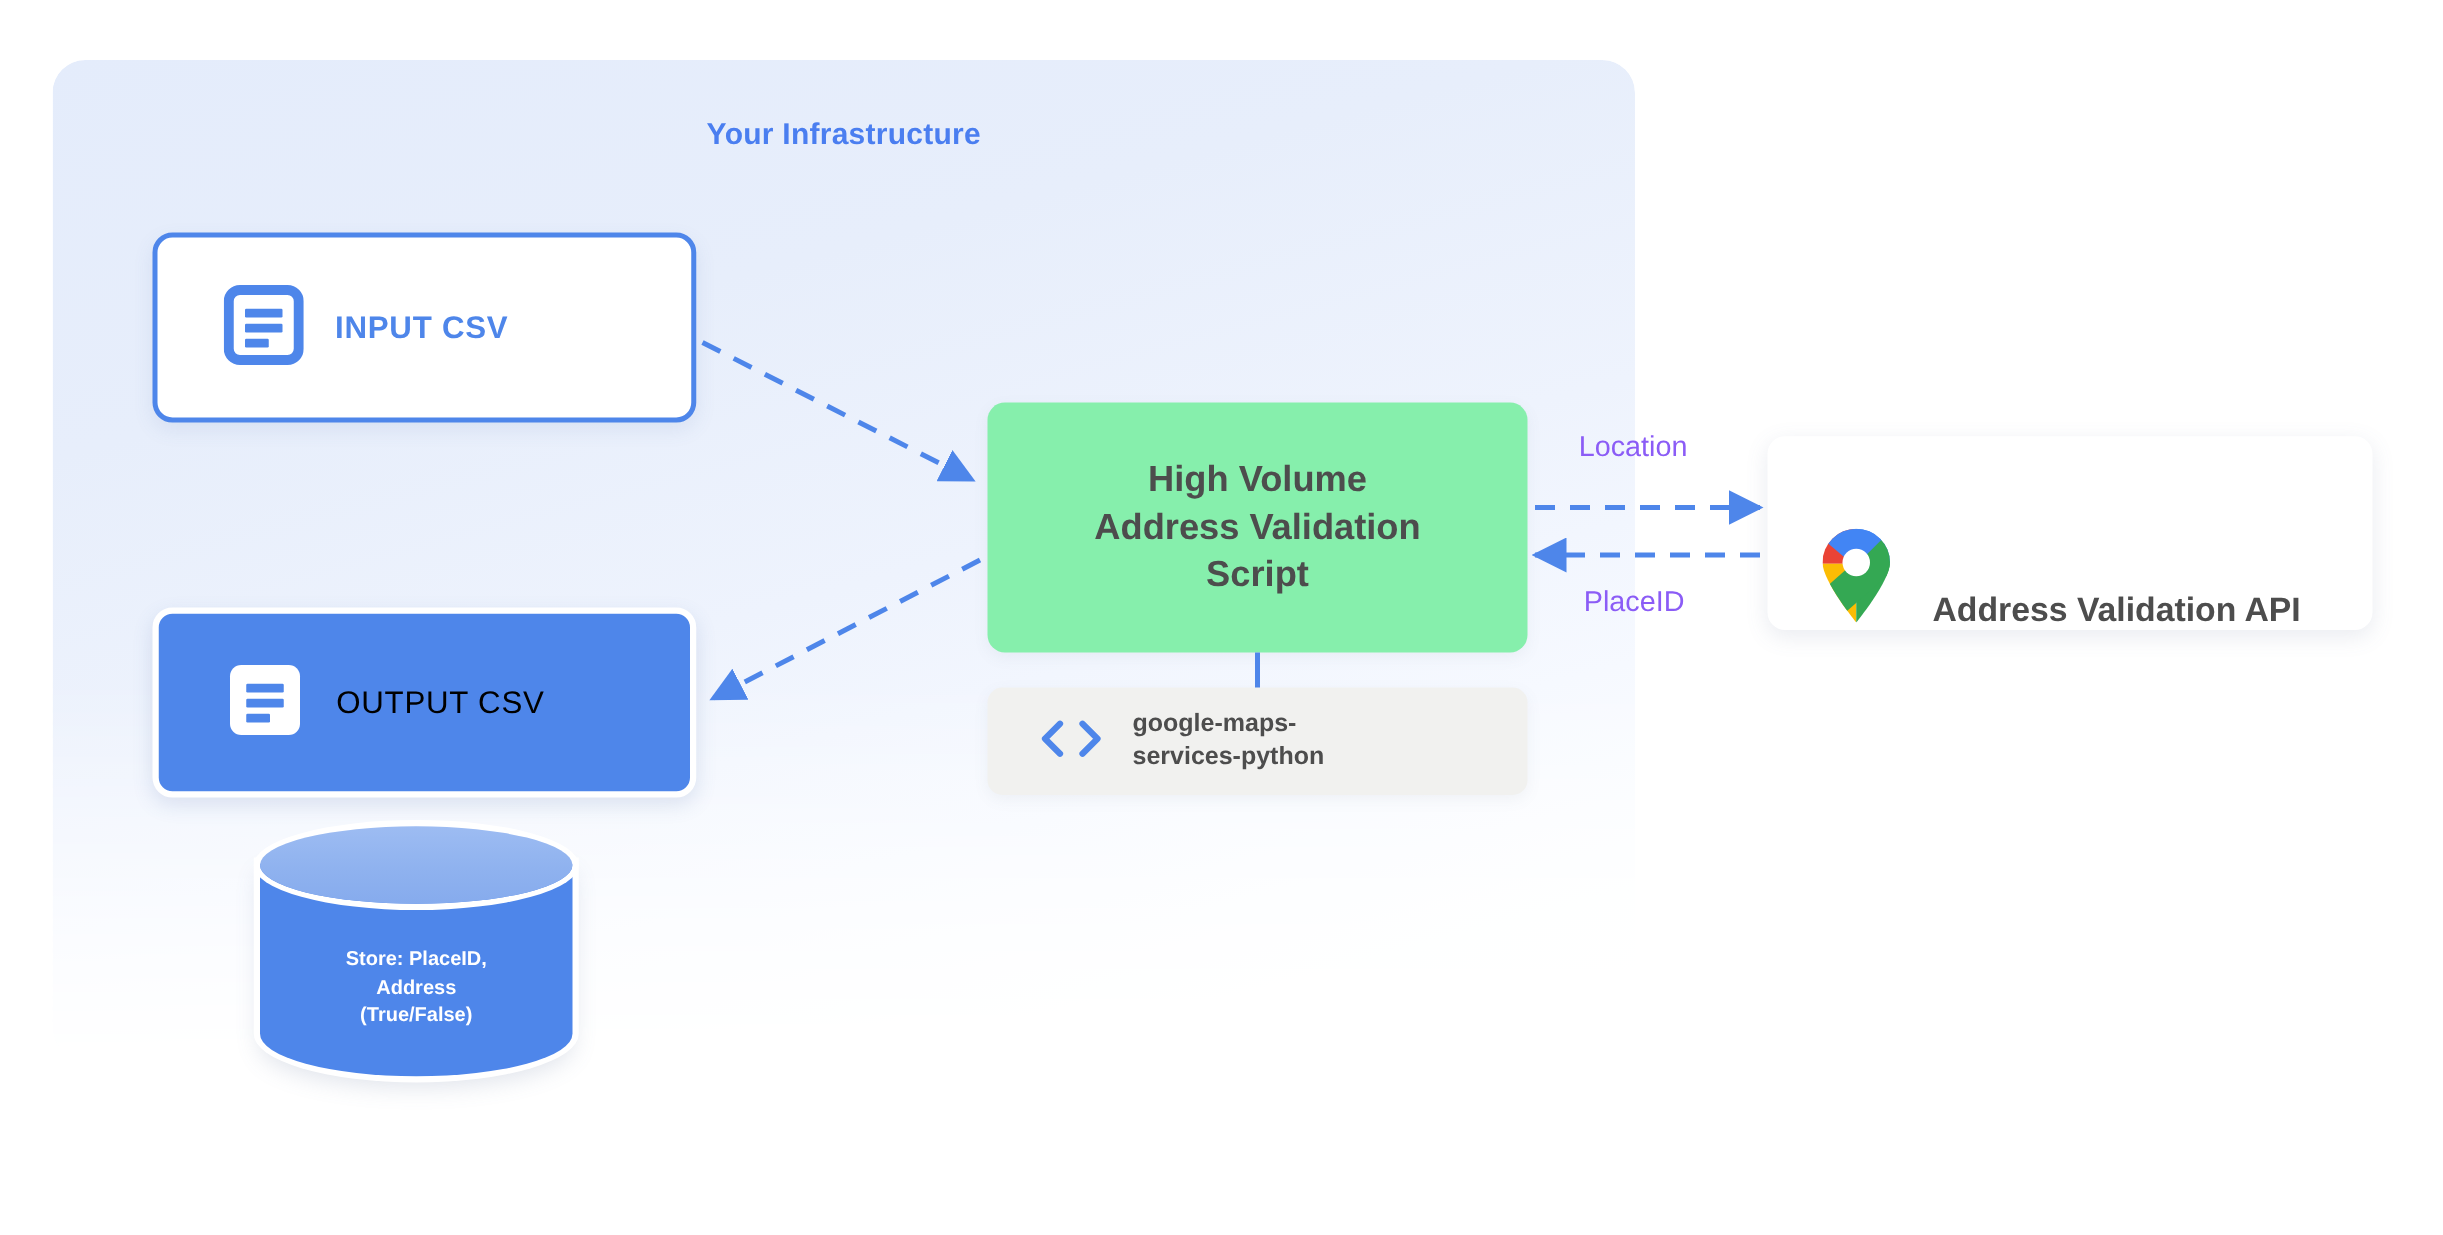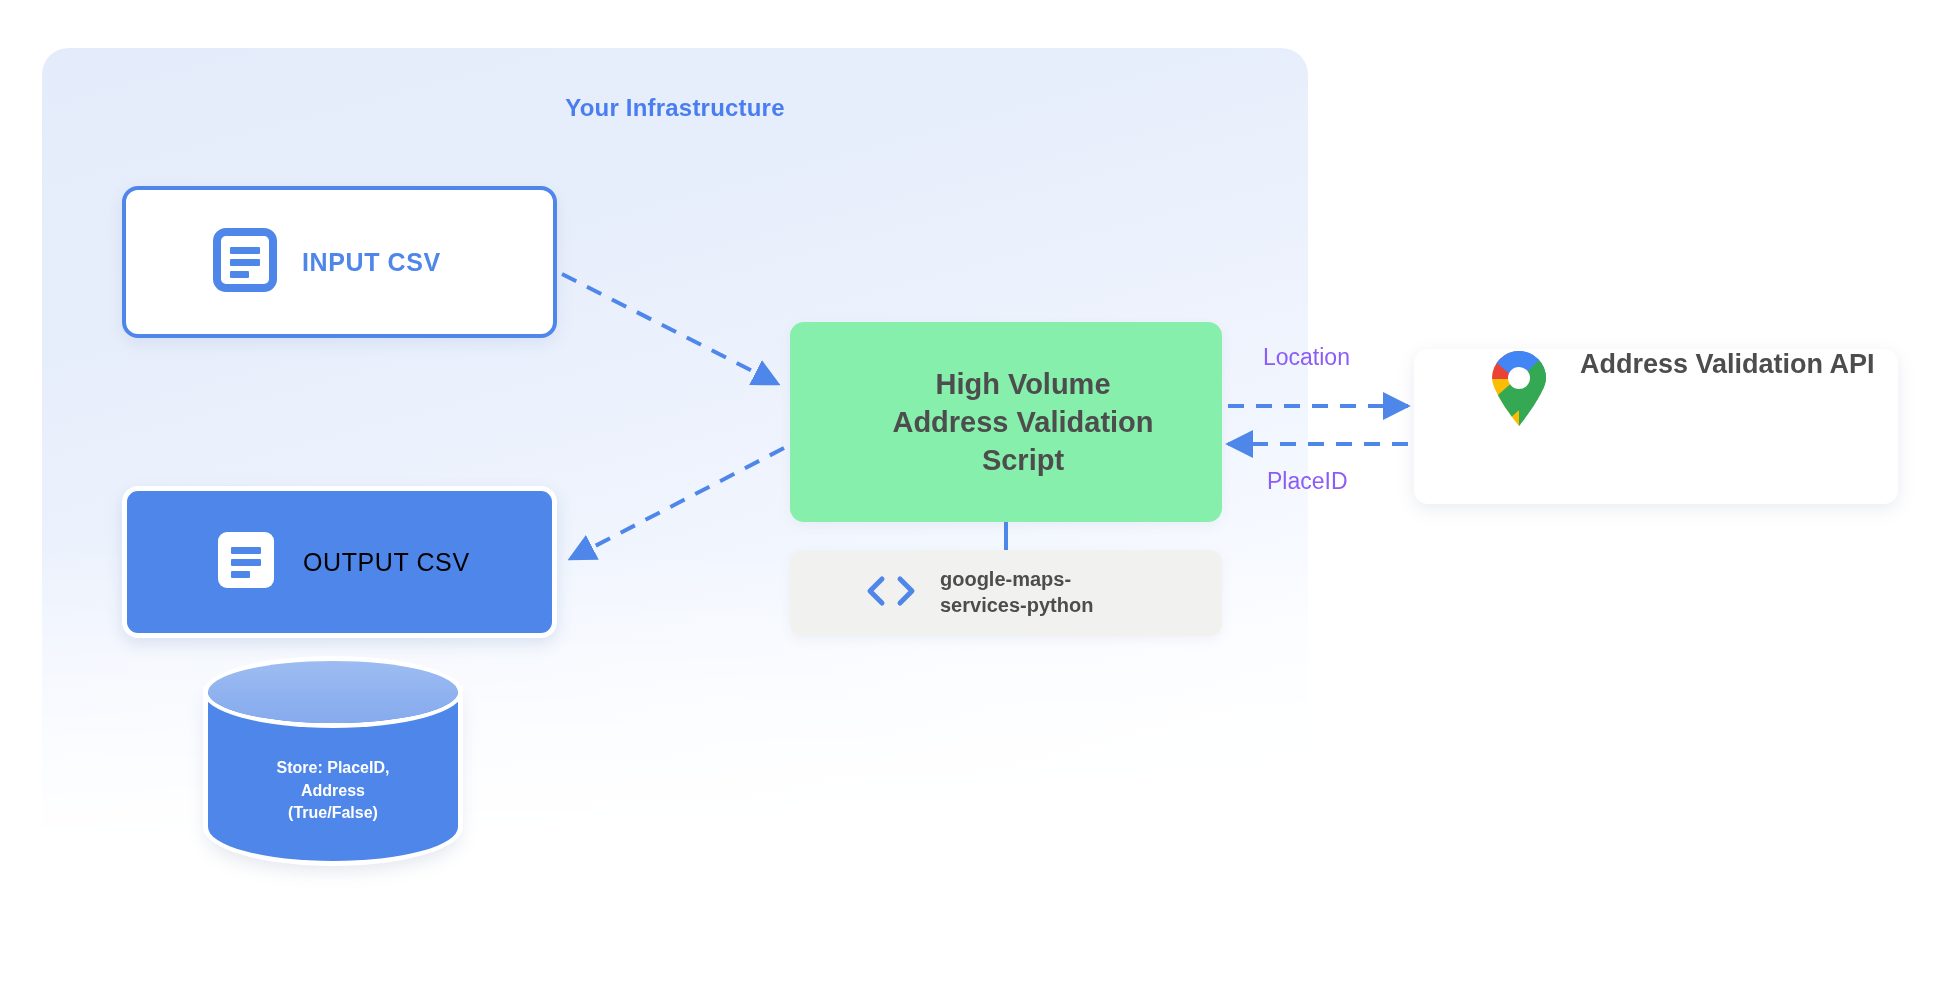--- a/index.html
+++ b/index.html
@@ -15,21 +15,21 @@
     background:linear-gradient(165deg,#e4ecfb 0%,#e7eefb 28%,#eef3fd 52%,#f6f9ff 72%,#fdfeff 88%,#ffffff 100%);
     -webkit-mask-image:linear-gradient(to bottom,#000 0%,#000 62%,rgba(0,0,0,.55) 80%,rgba(0,0,0,0) 100%);
     mask-image:linear-gradient(to bottom,#000 0%,#000 62%,rgba(0,0,0,.55) 80%,rgba(0,0,0,0) 100%);
   }
   .infra-title{
     position:absolute;left:42px;top:78px;width:1266px;text-align:center;
     font-size:24px;font-weight:bold;color:#4a7ef0;letter-spacing:.2px;
   }
 
   
-  .card{position:absolute;box-sizing:border-box;border-radius:14px;padding-left:34px;}
+  .card{position:absolute;box-sizing:border-box;border-radius:14px;}
 
   
   .input-csv{
     left:122px;top:170px;width:435px;height:152px;
     background:#ffffff;border:4px solid #4e86ea;border-radius:16px;
     display:flex;align-items:center;
     box-shadow:0 6px 16px rgba(80,110,170,.10);
   }
   .input-csv .lbl{font-size:25px;font-weight:bold;color:#4e86ea;letter-spacing:.6px;}
 
@@ -66,21 +66,21 @@
   .lib-box .txt{font-size:20px;font-weight:bold;color:#4d4d4d;line-height:1.28;}
 
   .lib-connector{
     position:absolute;left:1004px;top:506px;width:4px;height:29px;background:#4e86ea;
   }
 
   
   .api-box{
     left:1414px;top:333px;width:484px;height:155px;
     background:#ffffff;border-radius:14px;
-    display:flex;align-items:flex-start;
+    display:flex;align-items:flex-end;
     box-shadow:0 5px 18px rgba(90,110,150,.13);
   }
   .api-box .txt{font-size:27px;font-weight:bold;color:#4d4d4d;}
   .pin{margin-left:40px;margin-right:30px;flex:0 0 auto;}
 
   
   .arrow-label{position:absolute;font-size:23px;color:#8b5cf6;white-space:nowrap;}
   .lbl-location{left:1263px;top:328px;}
   .lbl-placeid{left:1267px;top:452px;text-align:right;}
 

